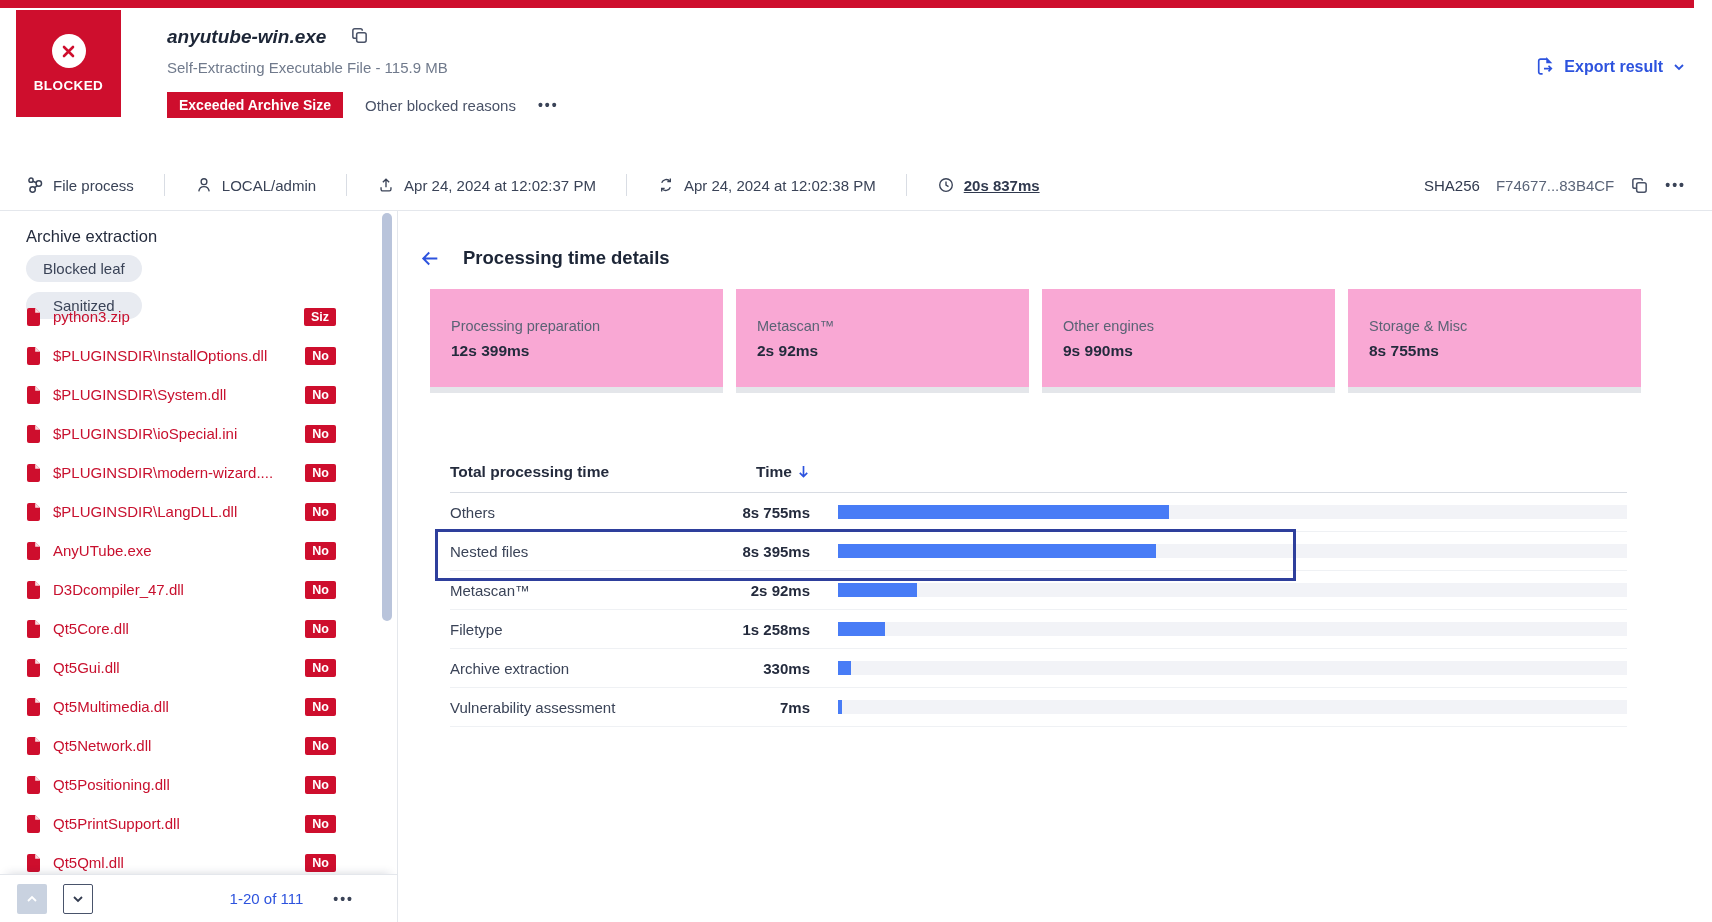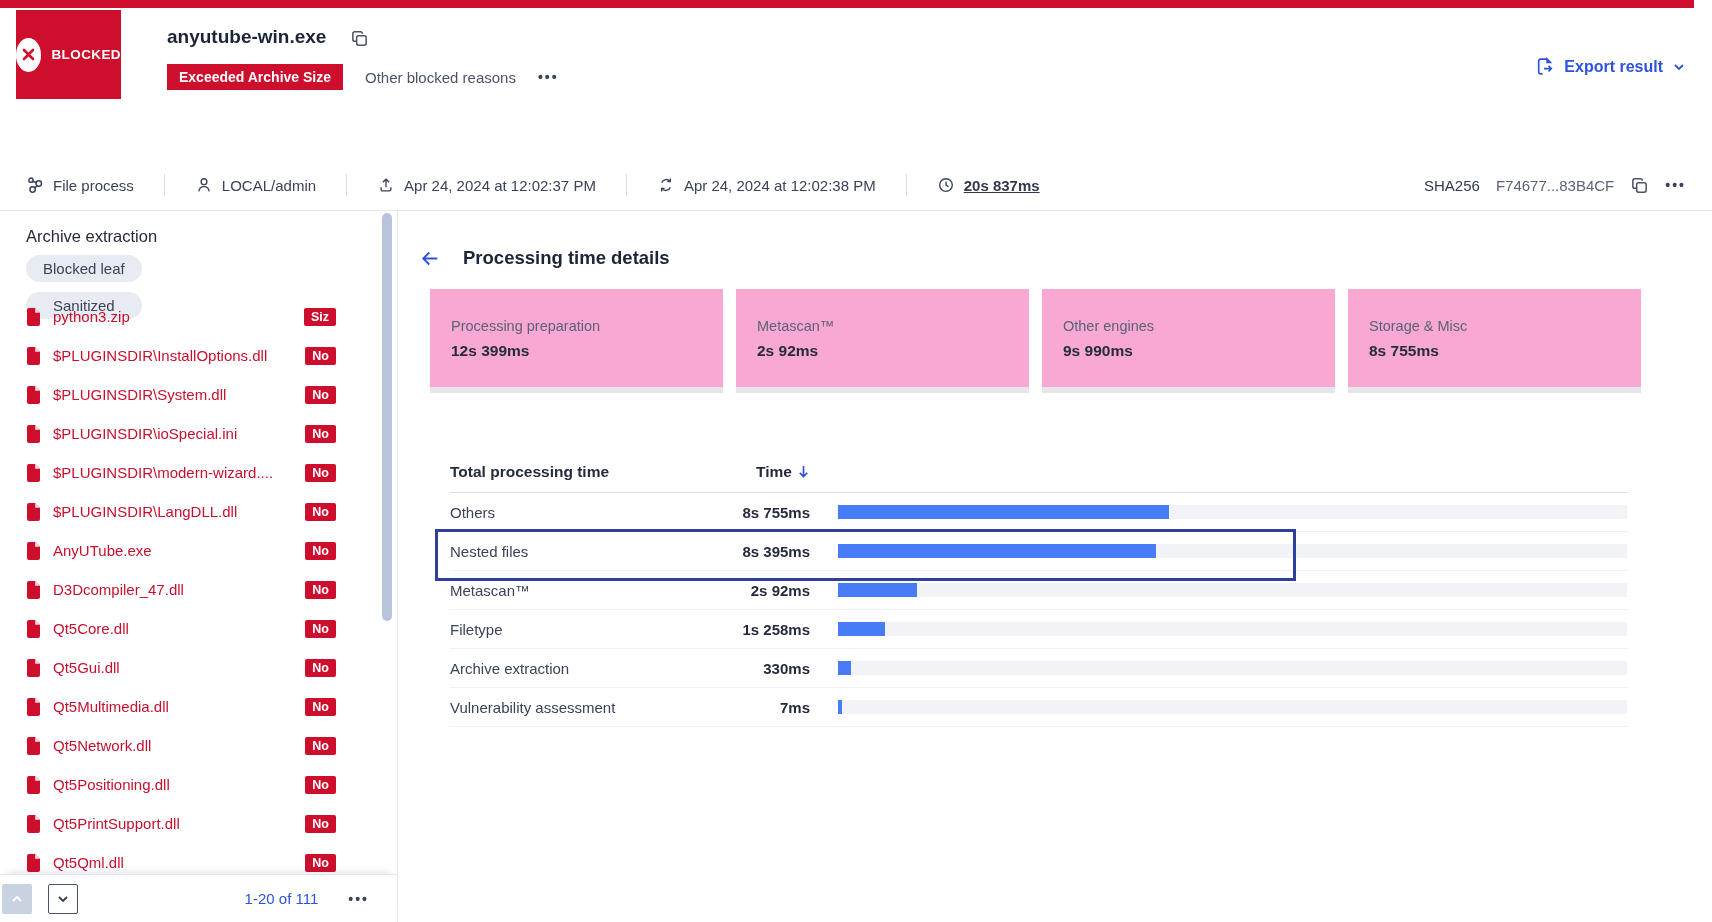--- a/index.html
+++ b/index.html
@@ -12,28 +12,28 @@
     overflow: hidden;
   }
   svg { display:block; }
 
   
   .top-strip { position:absolute; top:0; left:0; width:1694px; height:8px; background:#CE0E2D; }
 
   
   .header { position:absolute; top:8px; left:0; right:0; height:152px; }
   .blocked-tile {
-    position:absolute; left:16px; top:2px; width:105px; height:89px;
-    background:#CE0E2D; display:flex; flex-direction:row; align-items:center; justify-content:center; gap:10px;
+    position:absolute; left:16px; top:2px; width:105px; height:107px;
+    background:#CE0E2D; display:flex; flex-direction:column; align-items:center; justify-content:center; gap:10px;
   }
   .blocked-circle { width:34px; height:34px; border-radius:50%; background:#fff; display:flex; align-items:center; justify-content:center; }
   .blocked-label { color:#fff; font-size:13.5px; font-weight:700; letter-spacing:.4px; }
 
   .file-info { position:absolute; left:167px; top:0; }
-  .file-title-row { display:flex; align-items:flex-end; gap:24px; margin-top:18px; }
+  .file-title-row { display:flex; align-items:flex-start; gap:24px; margin-top:18px;font-style:italic; }
   .file-title { font-size:19px; font-weight:700; color:#1C2536; }
   .icon-btn { background:none; border:none; cursor:pointer; padding:0; display:flex; align-items:center; }
   .file-sub { margin-top:11px; font-size:15px; color:#707A8C; }
   .badge-row { margin-top:16px; display:flex; align-items:center; gap:22px; }
   .reason-badge { background:#CE0E2D; color:#fff; font-size:14px; font-weight:700; padding:5px 12px; }
   .other-reasons { font-size:15px; color:#4A5368; }
   .dots { color:#3A4357; font-size:14px; font-weight:700; letter-spacing:2px; cursor:pointer; background:none; border:none; }
 
   .export-btn {
     position:absolute; right:26px; top:48px;
@@ -64,21 +64,21 @@
   .pill-row { position:absolute; top:44px; left:26px; display:flex; gap:10px;flex-direction:column; }
   .pill { background:#E8EBF1; border:none; border-radius:15px; padding:5px 17px; font-size:15px; color:#3A4357; font-family:inherit; cursor:pointer; }
   .file-list { position:absolute; top:86px; left:0; right:0; height:578px; overflow:hidden; }
   .file-row { height:39px; display:flex; align-items:center; padding:0 61px 0 26px; gap:12px; cursor:pointer; }
   .file-name { color:#C8102E; font-size:15px; white-space:nowrap; overflow:hidden; }
   .file-badge { background:#CE0E2D; color:#fff; font-size:12.5px; font-weight:700; padding:2px 7px; border-radius:2px; margin-left:auto; flex-shrink:0; }
   .scroll-thumb { position:absolute; top:2px; right:5px; width:10px; height:408px; border-radius:6px; background:#B9C4DB; cursor:grab; }
   .pagination {
     position:absolute; bottom:0; left:0; right:0; height:48px;
     border-top:1px solid #E4E7EC; background:#fff;
-    display:flex; align-items:center; padding:0 2px; gap:16px;
+    display:flex; align-items:center; padding:0 17px; gap:16px;
     box-shadow: 0 -7px 9px -7px rgba(30,40,70,.18);
   }
   .page-btn { width:30px; height:30px; display:flex; align-items:center; justify-content:center; border-radius:2px; cursor:pointer; border:none; background:none; }
   .page-btn.disabled { background:#C9D2E0; cursor:default; }
   .page-btn.active { background:#fff; border:1.5px solid #49536B; }
   .page-count { margin-left:auto; color:#2D53DE; font-size:15px; }
   .page-more { margin:0 26px 0 14px; }
 
   
   .main { flex:1; position:relative; }
@@ -124,20 +124,21 @@
   <div class="file-info">
     <div class="file-title-row">
       <span class="file-title">anyutube-win.exe</span>
       <button class="icon-btn">
         <svg width="19" height="19" viewBox="0 0 20 20" fill="none" stroke="#4A5368" stroke-width="1.6">
           <rect x="7" y="7" width="10" height="10" rx="2"></rect>
           <path d="M13 5V5a2 2 0 0 0-2-2H5a2 2 0 0 0-2 2v6a2 2 0 0 0 2 2h2"></path>
         </svg>
       </button>
     </div>
+    <div class="file-sub">Self-Extracting Executable File - 115.9 MB</div>
     <div class="badge-row">
       <span class="reason-badge">Exceeded Archive Size</span>
       <span class="other-reasons">Other blocked reasons</span>
       <button class="dots">•••</button>
     </div>
   </div>
 
   <button class="export-btn">
     <svg width="21" height="21" viewBox="0 0 20 20" fill="none" stroke="#2D53DE" stroke-width="1.6">
       <path d="M12.5 3H6.2A1.7 1.7 0 0 0 4.5 4.7v10.6A1.7 1.7 0 0 0 6.2 17h2"></path>

